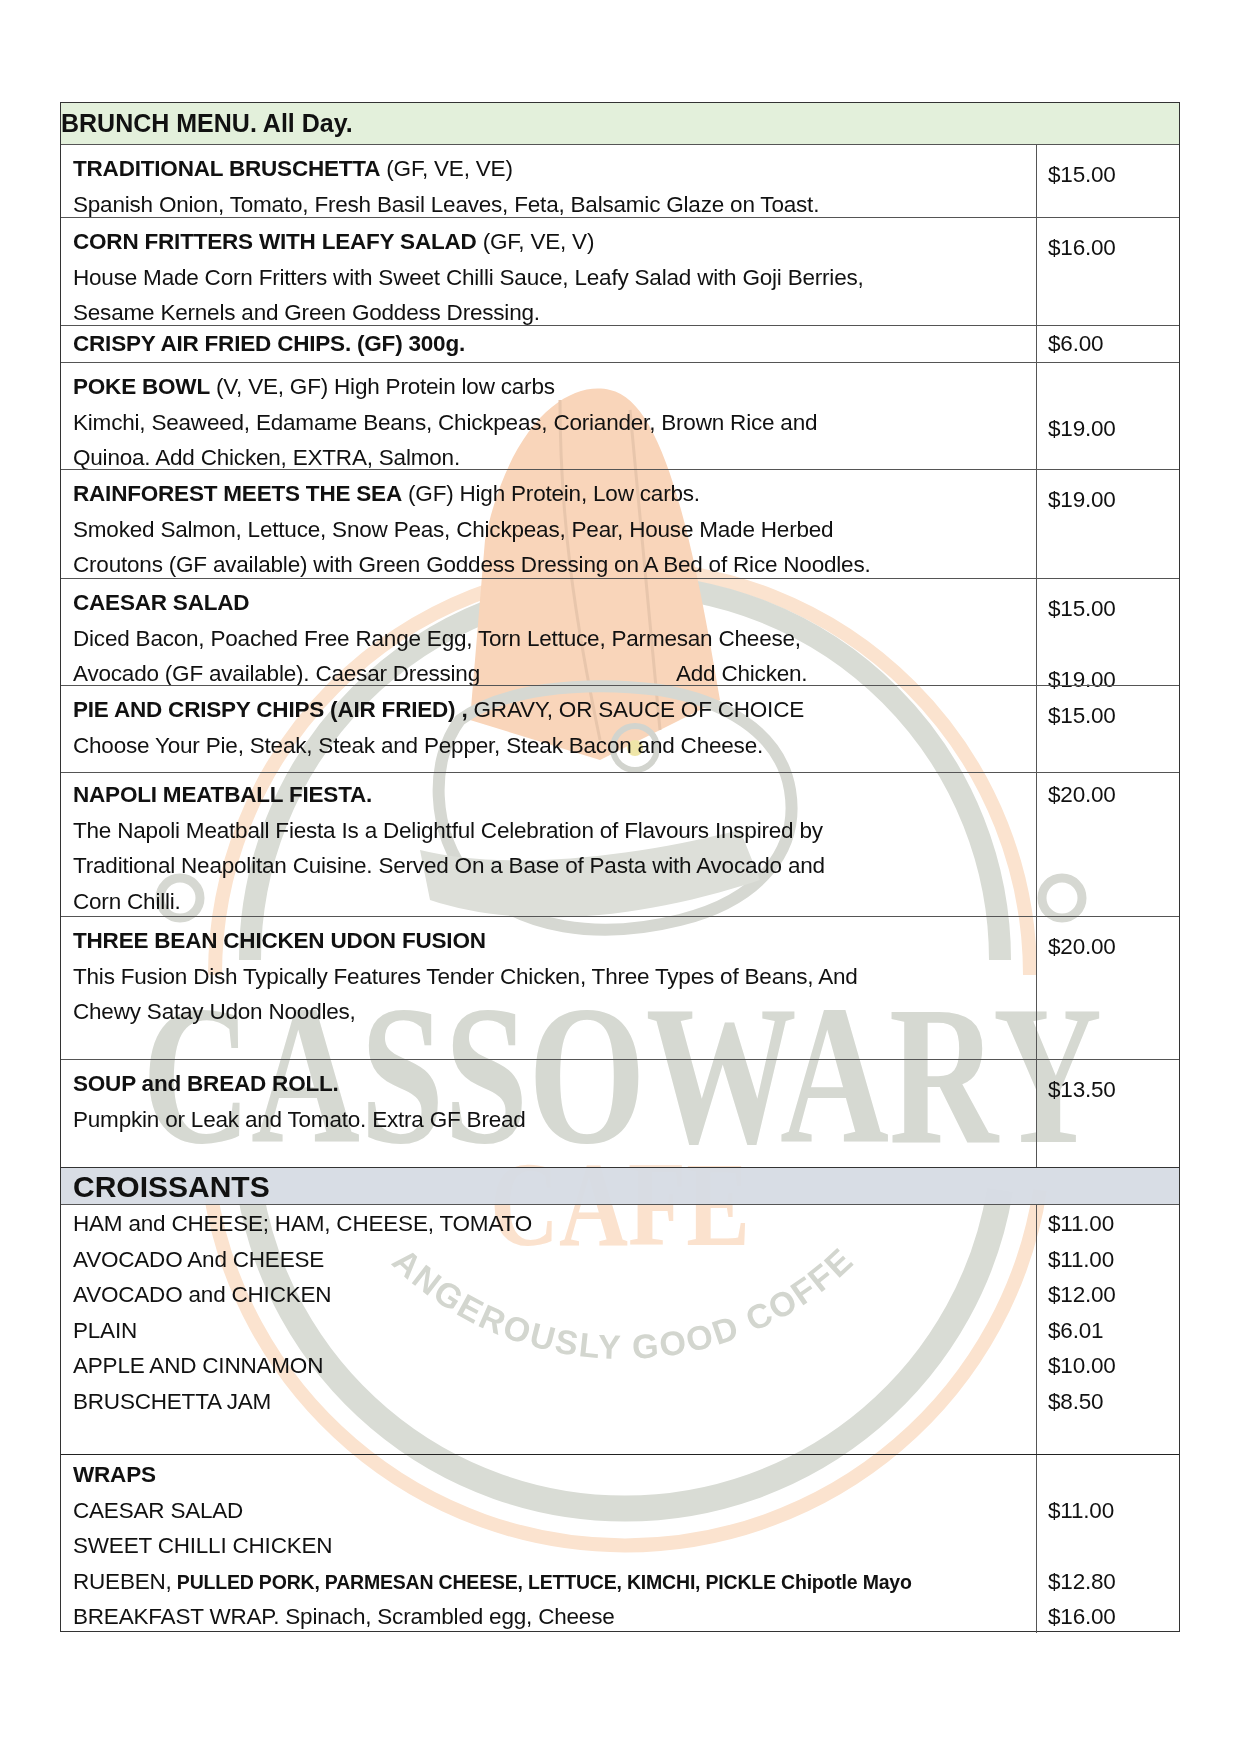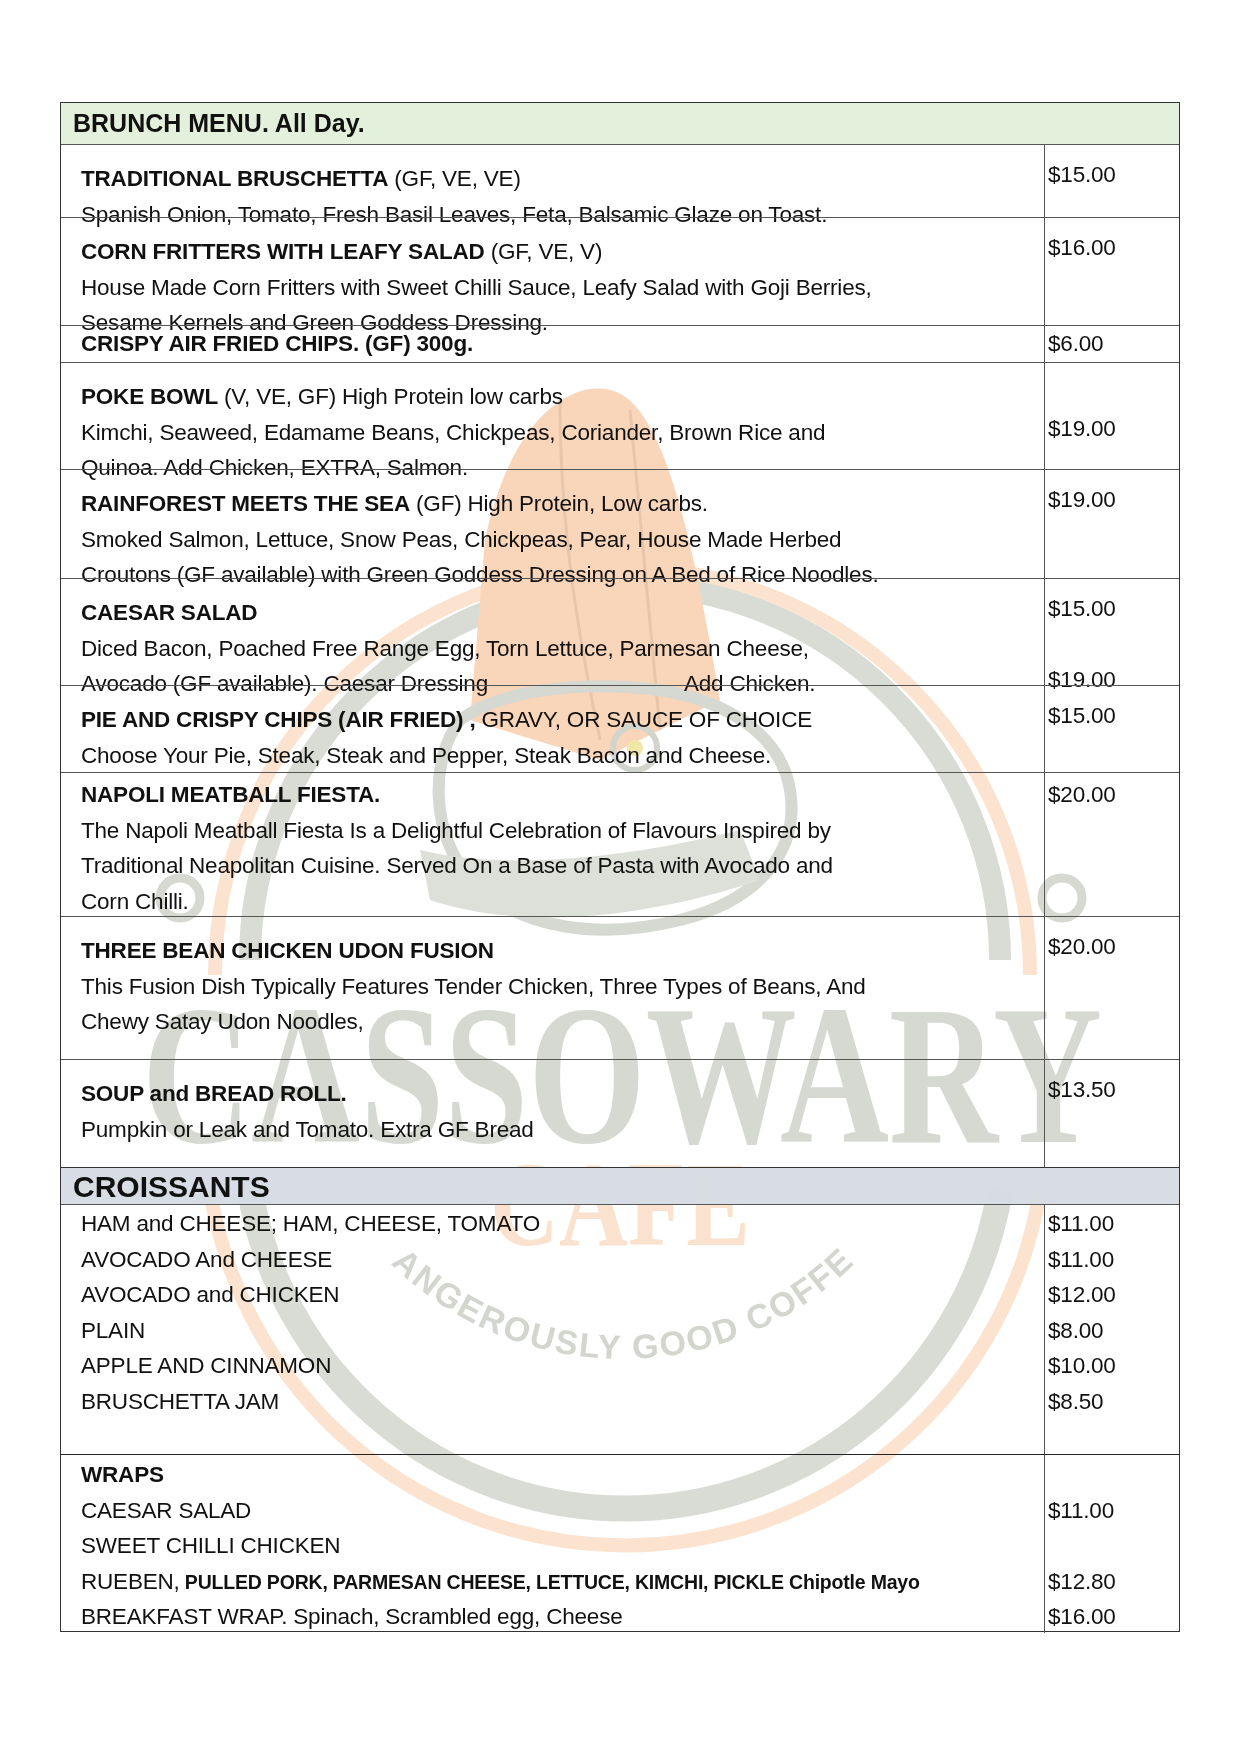--- a/index.html
+++ b/index.html
@@ -5,27 +5,27 @@
     html, body { margin: 0; padding: 0; background: #ffffff; }
     body { width: 1241px; height: 1755px; position: relative; overflow: hidden;
            font-family: "Liberation Sans", "DejaVu Sans", sans-serif; color: #111; }
     .watermark { position: absolute; left: 0; top: 0; width: 1241px; height: 1755px; z-index: 0; pointer-events: none; }
     .menu-table { position: absolute; left: 60px; top: 102px; width: 1120px; z-index: 1;
                   border: 1.5px solid #333; box-sizing: border-box; }
     .row { position: absolute; left: 0; width: 100%; box-sizing: border-box; border-top: 1.5px solid #555; }
     .row.first { border-top: none; }
     .hdr { background: rgba(226,239,218,0.96); }
     .hdr2 { background: rgba(214,220,228,0.96); }
-    .desc-cell { position: absolute; left: 8px; top: 0; width: 976px; height: 100%; box-sizing: border-box;
-                 padding: 16px 12px; border-right: 1.5px solid #555; }
+    .desc-cell { position: absolute; left: 0; top: 0; width: 976px; height: 100%; box-sizing: border-box;
+                 padding: 6px 12px; border-right: 1.5px solid #555; }
     .price-cell { position: absolute; left: 976px; top: 0; width: 144px; height: 100%; box-sizing: border-box;
                   padding: 12px 11px; }
     .line { height: 35.5px; line-height: 35.5px; font-size: 22.5px; white-space: nowrap; letter-spacing: -0.2px; }
     .b { font-weight: bold; }
-    .hdr-title { font-size: 25px; font-weight: bold; line-height: 40px; padding-left: 12px; }
+    .hdr-title { font-size: 25px; font-weight: bold; line-height: 40px; }
     .sec-title { font-size: 30px; font-weight: bold; line-height: 37px; padding-left: 12px; }
     .small { font-size: 19.5px; font-weight: bold; }
     .tab-gap { display: inline-block; width: 196px; }
   </style>
 </head>
 <body>
 
 <svg class="watermark" viewBox="0 0 1241 1755">
   <defs>
     <path id="tagArc" d="M 395 1268 A 330 330 0 0 0 850 1268"></path>
@@ -180,21 +180,21 @@
       <div class="line">AVOCADO And CHEESE</div>
       <div class="line">AVOCADO and CHICKEN</div>
       <div class="line">PLAIN</div>
       <div class="line">APPLE AND CINNAMON</div>
       <div class="line">BRUSCHETTA JAM</div>
     </div>
     <div class="price-cell" style="padding-top:1px;">
       <div class="line">$11.00</div>
       <div class="line">$11.00</div>
       <div class="line">$12.00</div>
-      <div class="line">$8.00</div>
+      <div class="line">$6.01</div>
       <div class="line">$10.00</div>
       <div class="line">$8.50</div>
     </div>
   </div>
 
   <div class="row" style="top:1351px; height:179px; border-top-color:#222;">
     <div class="desc-cell" style="padding-top:2px;">
       <div class="line b">WRAPS</div>
       <div class="line">CAESAR SALAD</div>
       <div class="line">SWEET CHILLI CHICKEN</div>

